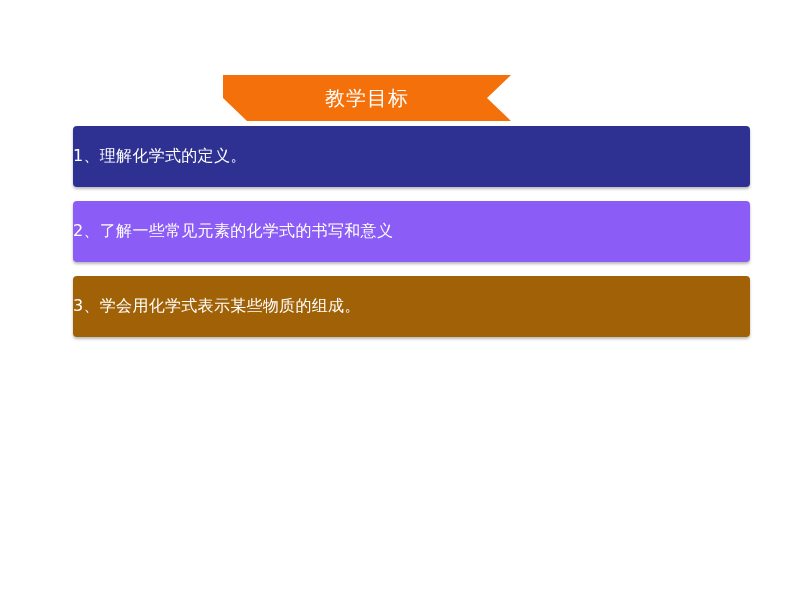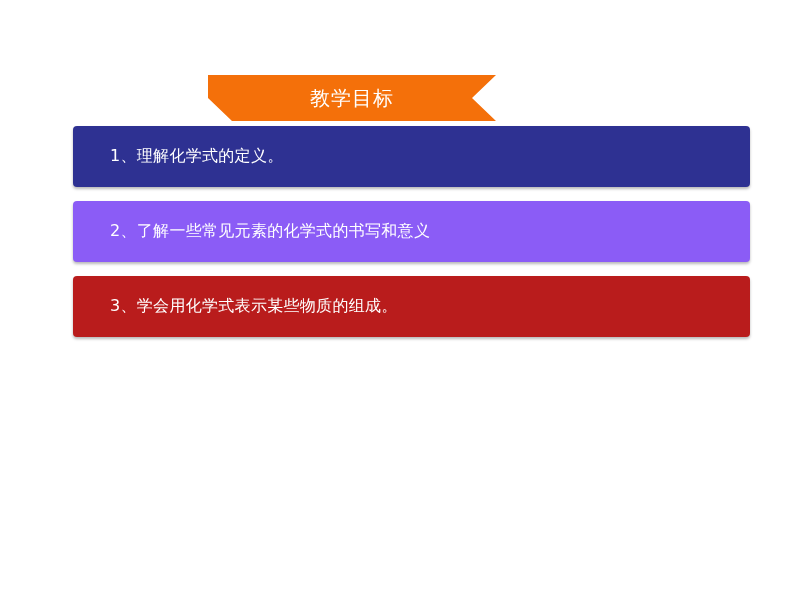--- a/index.html
+++ b/index.html
@@ -16,21 +16,21 @@
   .slide {
     position: relative;
     width: 800px;
     height: 600px;
     background: #ffffff;
   }
 
   
   .banner-wrap {
     position: absolute;
-    left: 208px;
+    left: 223px;
     top: 75px;
     width: 288px;
     height: 32px;
   }
   .banner-shape {
     position: absolute;
     left: 0;
     top: 0;
     width: 288px;
     height: 46px;
@@ -65,28 +65,26 @@
     height: 61px;
     margin-bottom: 14px;
     border-radius: 4px;
     box-shadow: 0 2px 3px rgba(0,0,0,0.28);
     display: flex;
     align-items: center;
   }
   .bar-text {
     color: #ffffff;
     font-size: 16px;
-    padding-left: 13px;
     font-family: "DejaVu Sans", sans-serif;
     letter-spacing: 0.3px;
-    margin-left: 24px;
   }
   .bar-1 { background: #2E3192; }
   .bar-2 { background: #8b5cf6; }
-  .bar-3 { background: #b91c1c; }
+  .bar-3 { background: #a16207; }
 </style>
 </head>
 <body>
 
 <div class="slide">
 
   <div class="banner-wrap">
     <div class="banner-shape"></div>
     <div class="banner-text">教学目标</div>
   </div>

